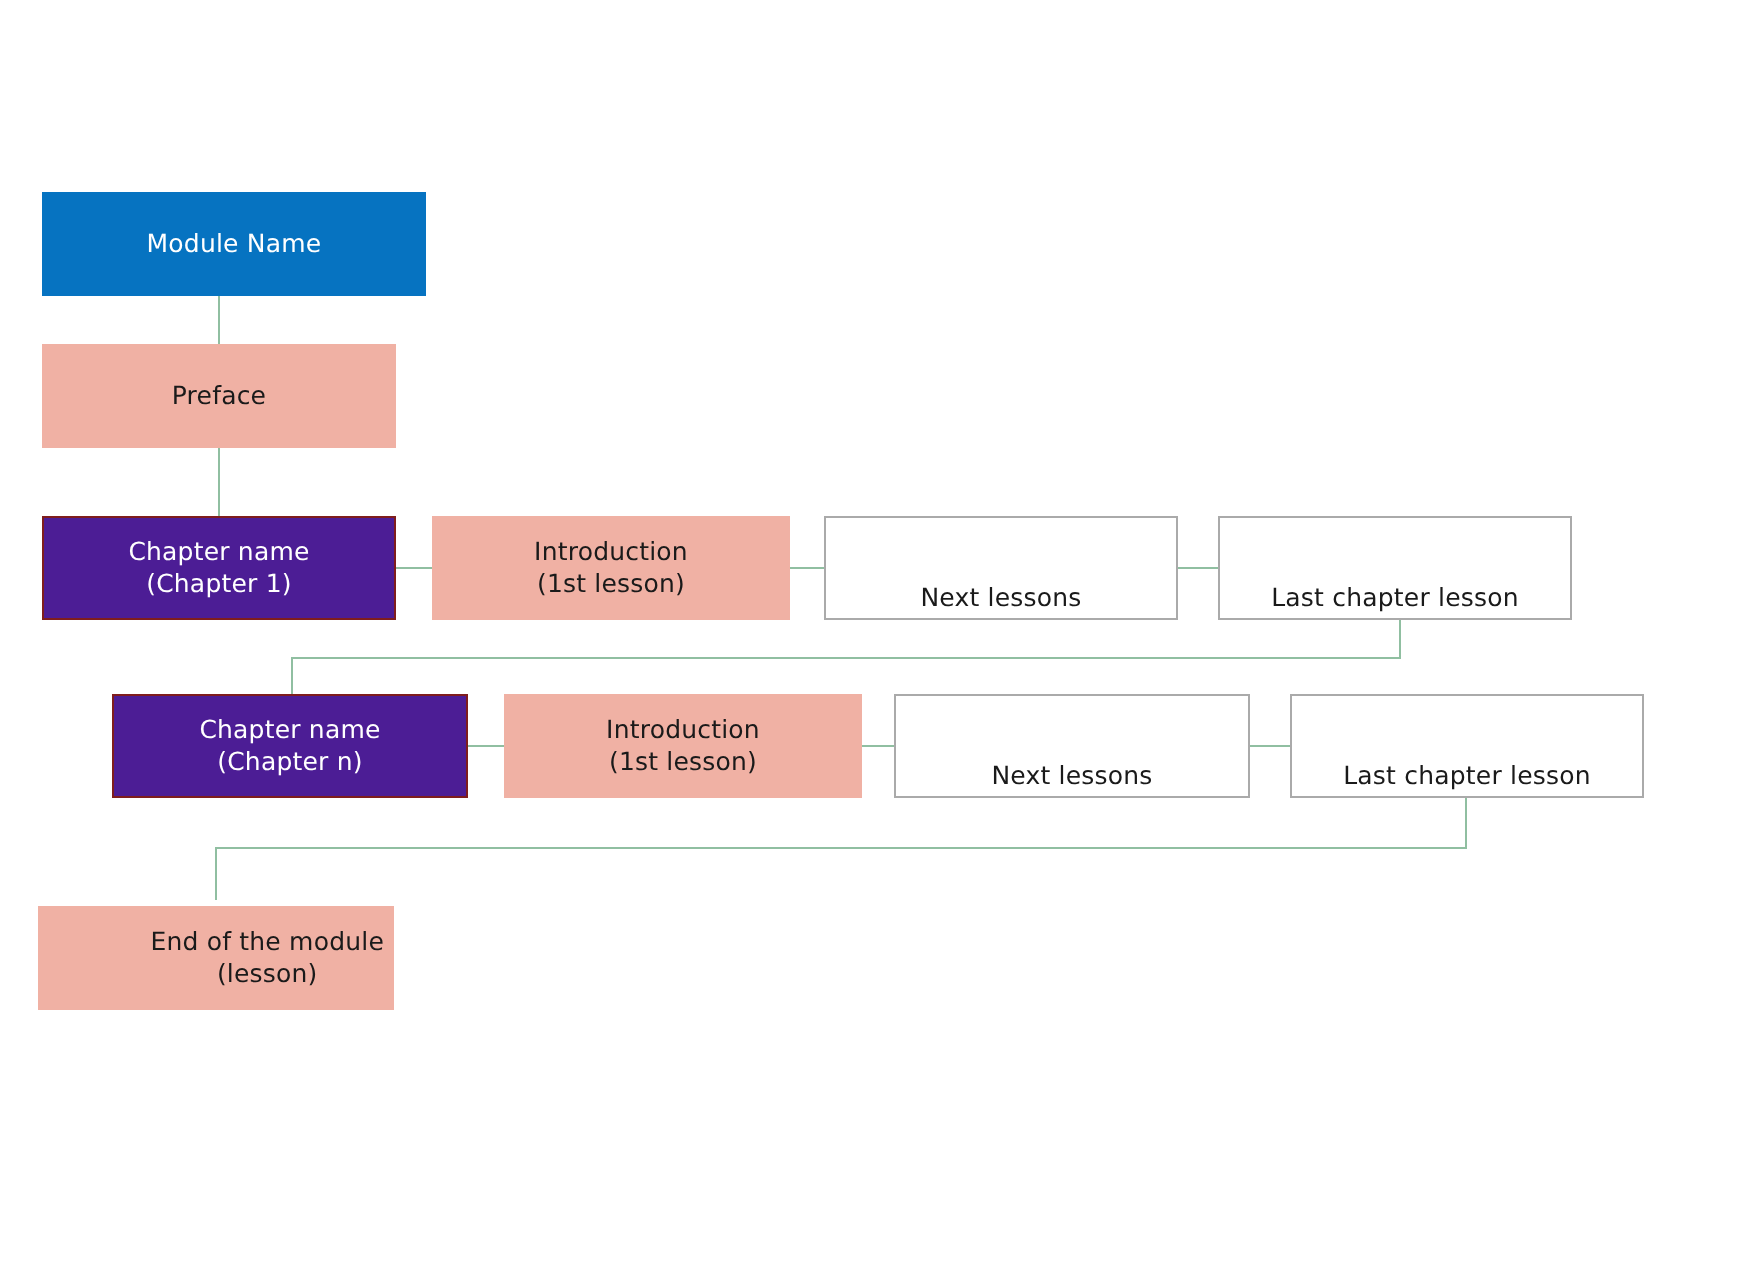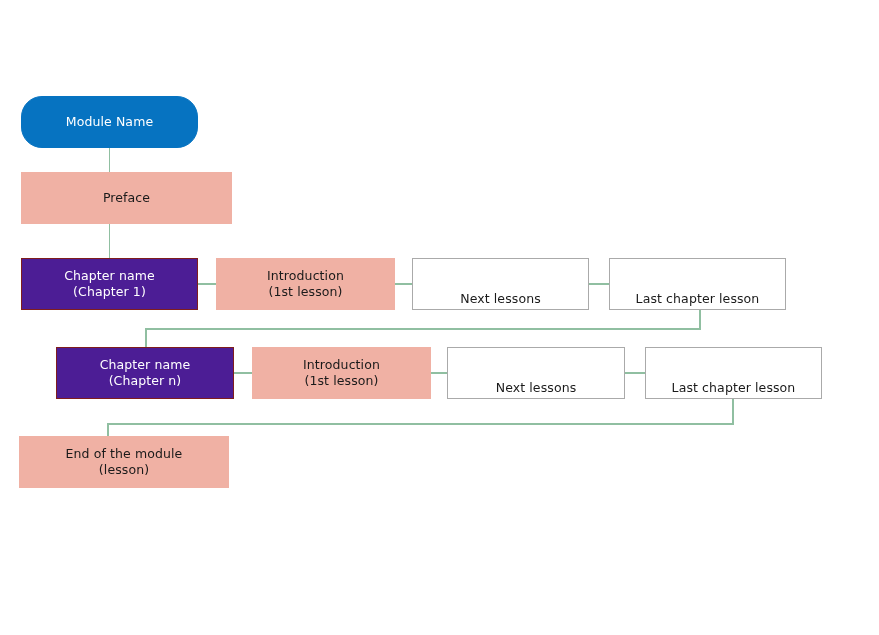--- a/index.html
+++ b/index.html
@@ -75,30 +75,30 @@
       <polyline points="198,284 216,284" fill="none" stroke="#90BFA1" stroke-width="1.2" shape-rendering="crispEdges"></polyline>
       <polyline points="395,284 412,284" fill="none" stroke="#90BFA1" stroke-width="1.2" shape-rendering="crispEdges"></polyline>
       <polyline points="589,284 609,284" fill="none" stroke="#90BFA1" stroke-width="1.2" shape-rendering="crispEdges"></polyline>
       <polyline points="700,310 700,329 146,329 146,347" fill="none" stroke="#90BFA1" stroke-width="1.2" shape-rendering="crispEdges"></polyline>
       <polyline points="234,373 252,373" fill="none" stroke="#90BFA1" stroke-width="1.2" shape-rendering="crispEdges"></polyline>
       <polyline points="431,373 447,373" fill="none" stroke="#90BFA1" stroke-width="1.2" shape-rendering="crispEdges"></polyline>
       <polyline points="625,373 645,373" fill="none" stroke="#90BFA1" stroke-width="1.2" shape-rendering="crispEdges"></polyline>
       <polyline points="733,399 733,424 108,424 108,450" fill="none" stroke="#90BFA1" stroke-width="1.2" shape-rendering="crispEdges"></polyline>
     </svg>
   <div id="node-layer">
-      <div class="node blue" style="left: 21px; top: 96px; width: 177px; height: 52px; border-radius: 21px;"><span class="node-label">Module Name</span></div>
-      <div class="node pink" style="left: 21px; top: 172px; width: 211px; height: 52px;"><span class="node-label">Preface</span></div>
+      <div class="node blue" style="left: 21px; top: 96px; width: 192px; height: 52px;"><span class="node-label">Module Name</span></div>
+      <div class="node pink" style="left: 21px; top: 172px; width: 177px; height: 52px;"><span class="node-label">Preface</span></div>
       <div class="node gray" style="left: 21px; top: 258px; width: 177px; height: 52px;"><span class="node-label">Chapter name
 (Chapter 1)</span></div>
       <div class="node pink" style="left: 216px; top: 258px; width: 179px; height: 52px;"><span class="node-label">Introduction
 (1st lesson)</span></div>
       <div class="node white" style="left: 412px; top: 258px; width: 177px; height: 52px;"><span class="node-label">Next lessons</span></div>
       <div class="node white" style="left: 609px; top: 258px; width: 177px; height: 52px;"><span class="node-label">Last chapter lesson</span></div>
       <div class="node gray" style="left: 56px; top: 347px; width: 178px; height: 52px;"><span class="node-label">Chapter name
 (Chapter n)</span></div>
       <div class="node pink" style="left: 252px; top: 347px; width: 179px; height: 52px;"><span class="node-label">Introduction
 (1st lesson)</span></div>
       <div class="node white" style="left: 447px; top: 347px; width: 178px; height: 52px;"><span class="node-label">Next lessons</span></div>
       <div class="node white" style="left: 645px; top: 347px; width: 177px; height: 52px;"><span class="node-label">Last chapter lesson</span></div>
-      <div class="node pink" style="left: 19px; top: 436px; width: 210px; height: 52px;"><span class="node-label">End of the module
+      <div class="node pink" style="left: 19px; top: 453px; width: 178px; height: 52px; justify-content: flex-end;"><span class="node-label">End of the module
 (lesson)</span></div>
     </div>
 </div>
 
 </body></html>

